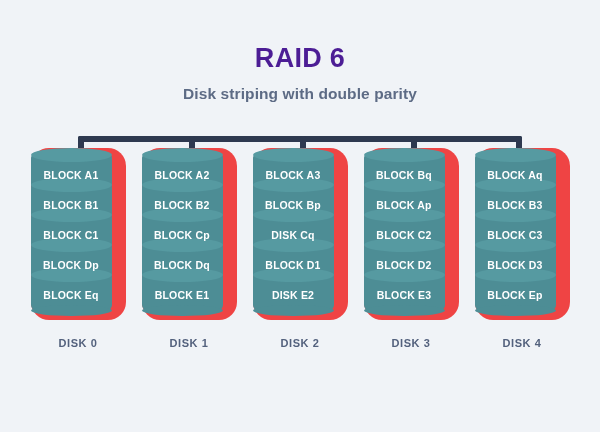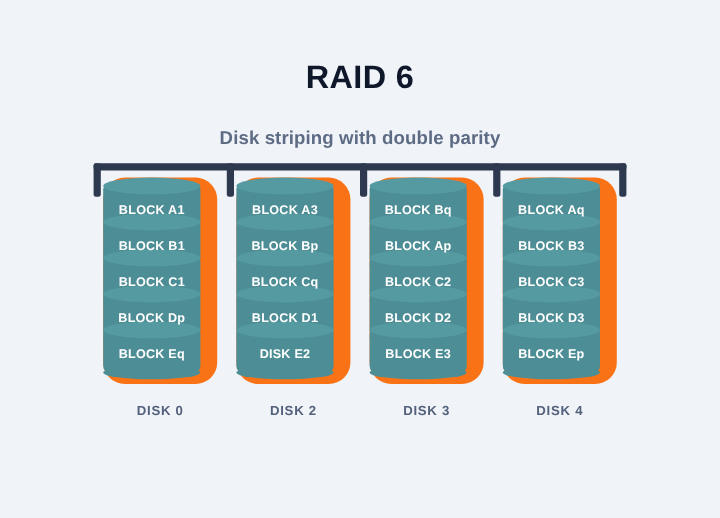--- a/index.html
+++ b/index.html
@@ -17,25 +17,25 @@
 
   
   .header {
     position: absolute;
     top: 0;
     left: 0;
     width: 600px;
     text-align: center;
   }
   .title {
-    margin: 16px;
-    padding-top: 33px;
+    margin: 0;
+    padding-top: 43px;
     font-size: 27px;
     font-weight: bold;
-    color: #0f172a;
+    color: #4c1d95;
     letter-spacing: 0.3px;
   }
   .subtitle {
     margin: 0;
     padding-top: 11px;
     font-size: 15.5px;
     font-weight: bold;
     color: #5d6b85;
     letter-spacing: 0.1px;
   }
@@ -73,21 +73,21 @@
     width: 95px;
     display: flex;
     flex-direction: column;
     align-items: center;
   }
   .disk-shell {
     position: relative;
     width: 95px;
     padding: 7px 16px 9px 0;
     box-sizing: border-box;
-    background: #f97316;
+    background: #ef4444;
     border-radius: 18px;
   }
   .stack {
     position: relative;
     width: 81px;
     margin: 0 auto;
   }
 
   
   .block {
@@ -181,27 +181,49 @@
             <span class="block-label">BLOCK Eq</span>
           </div>
         </div>
       </div>
       <div class="disk-name">DISK 0</div>
     </div>
     <div class="disk-col">
       <div class="disk-shell">
         <div class="stack">
           <div class="block">
+            <span class="block-label">BLOCK A2</span>
+          </div>
+          <div class="block">
+            <span class="block-label">BLOCK B2</span>
+          </div>
+          <div class="block">
+            <span class="block-label">BLOCK Cp</span>
+          </div>
+          <div class="block">
+            <span class="block-label">BLOCK Dq</span>
+          </div>
+          <div class="block">
+            <span class="block-label">BLOCK E1</span>
+          </div>
+        </div>
+      </div>
+      <div class="disk-name">DISK 1</div>
+    </div>
+    <div class="disk-col">
+      <div class="disk-shell">
+        <div class="stack">
+          <div class="block">
             <span class="block-label">BLOCK A3</span>
           </div>
           <div class="block">
             <span class="block-label">BLOCK Bp</span>
           </div>
           <div class="block">
-            <span class="block-label">BLOCK Cq</span>
+            <span class="block-label">DISK Cq</span>
           </div>
           <div class="block">
             <span class="block-label">BLOCK D1</span>
           </div>
           <div class="block">
             <span class="block-label">DISK E2</span>
           </div>
         </div>
       </div>
       <div class="disk-name">DISK 2</div>

